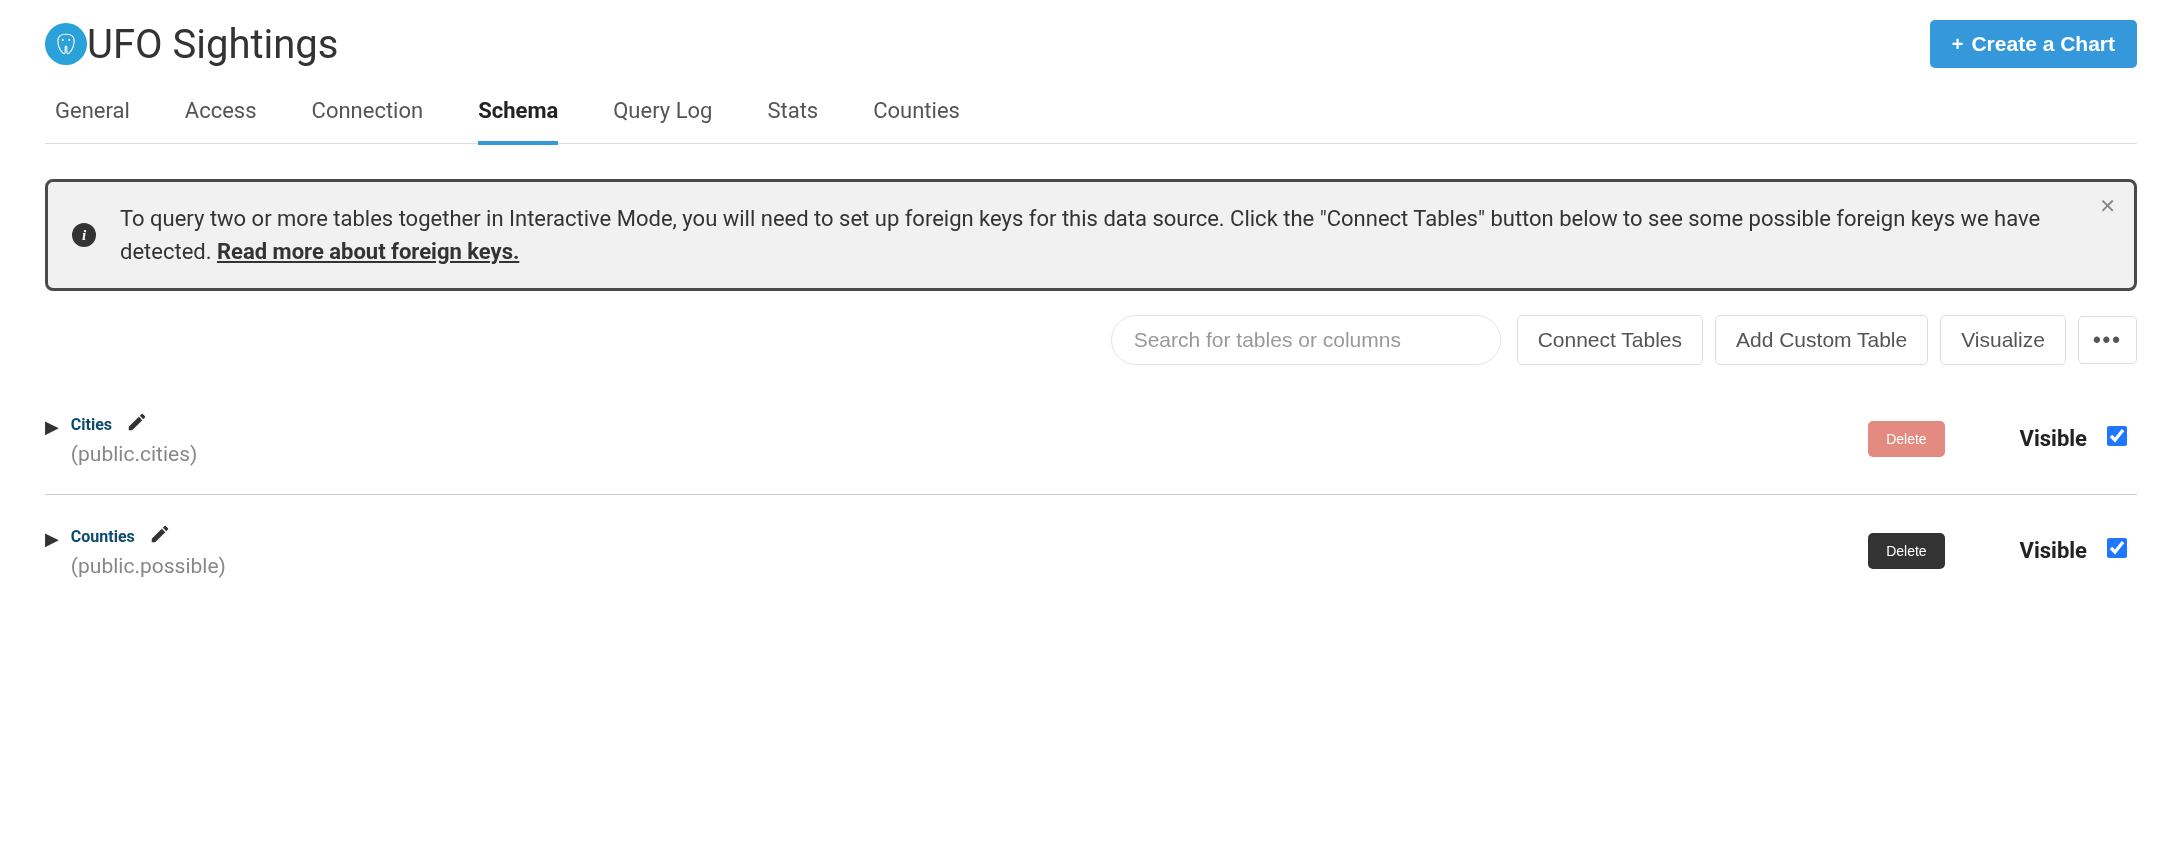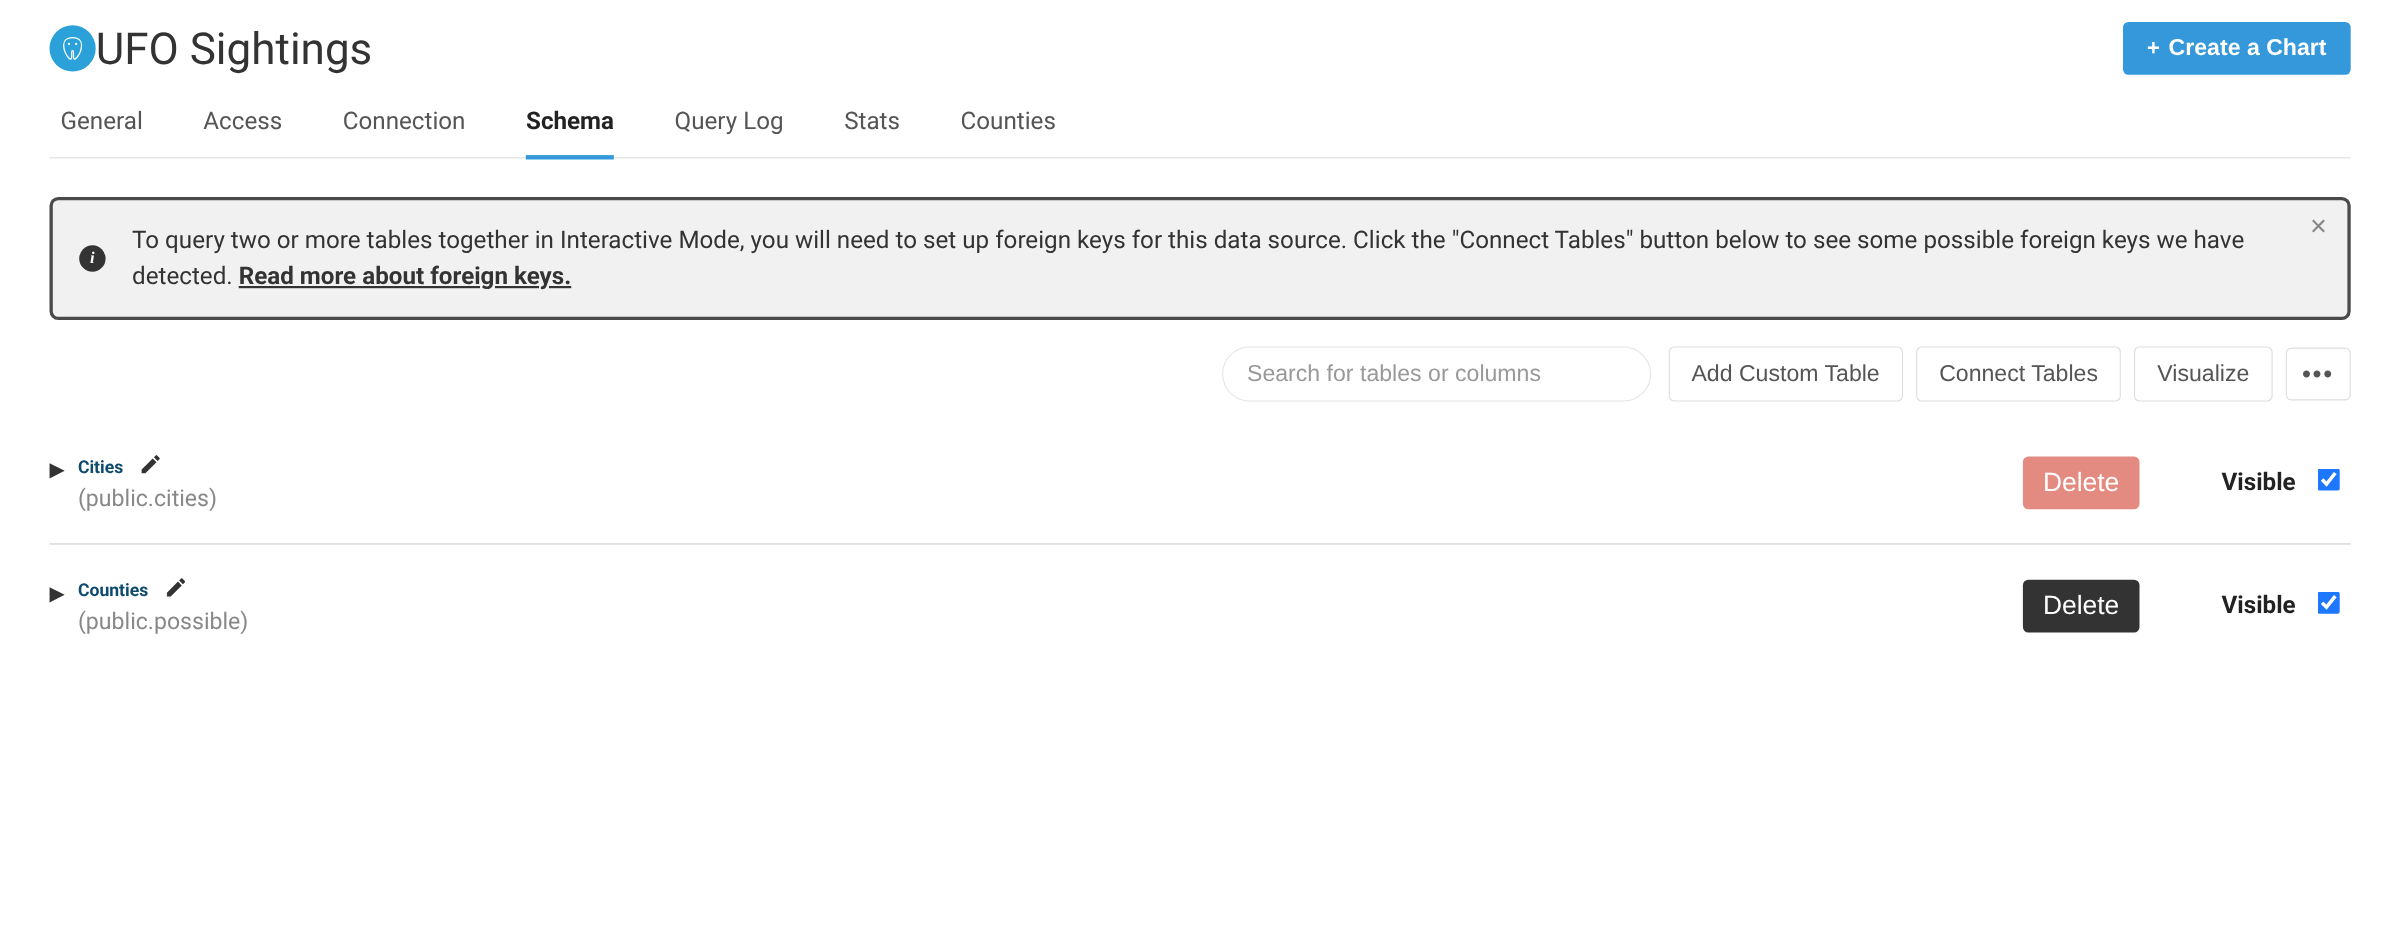--- a/index.html
+++ b/index.html
@@ -201,21 +201,21 @@
   .table-right {
     display: flex;
     align-items: center;
     gap: 75px;
   }
   .delete-btn {
     border: none;
     color: #fff;
     border-radius: 5px;
     padding: 10px 18px;
-    font-size: 24px;
+    font-size: 14px;
     cursor: pointer;
   }
   .delete-red { background: #e48b81; }
   .delete-dark { background: #333; }
   .visible-group {
     display: flex;
     align-items: flex-start;
     gap: 20px;
   }
   .visible-label {
@@ -265,22 +265,22 @@
   <div class="info-icon">i</div>
   <div class="info-text">
     <span>To query two or more tables together in Interactive Mode, you will need to set up foreign keys for this data source. Click the "Connect Tables" button below to see some possible foreign keys we have detected. </span><span class="info-link">Read more about foreign keys.</span>
   </div>
   <div class="info-close">✕</div>
 </div>
 
 <div class="toolbar-row">
   <input class="search-input" type="text" placeholder="Search for tables or columns" style="">
   <div class="button-group">
+    <button class="tool-btn">Connect Tables</button>
     <button class="tool-btn">Add Custom Table</button>
-    <button class="tool-btn">Connect Tables</button>
     <button class="tool-btn">Visualize</button>
     <button class="more-btn">•••</button>
   </div>
 </div>
 
 <div class="tables-container">
 
   <div class="table-item">
     <div class="table-left">
       <div class="expand-tri">▶</div>

